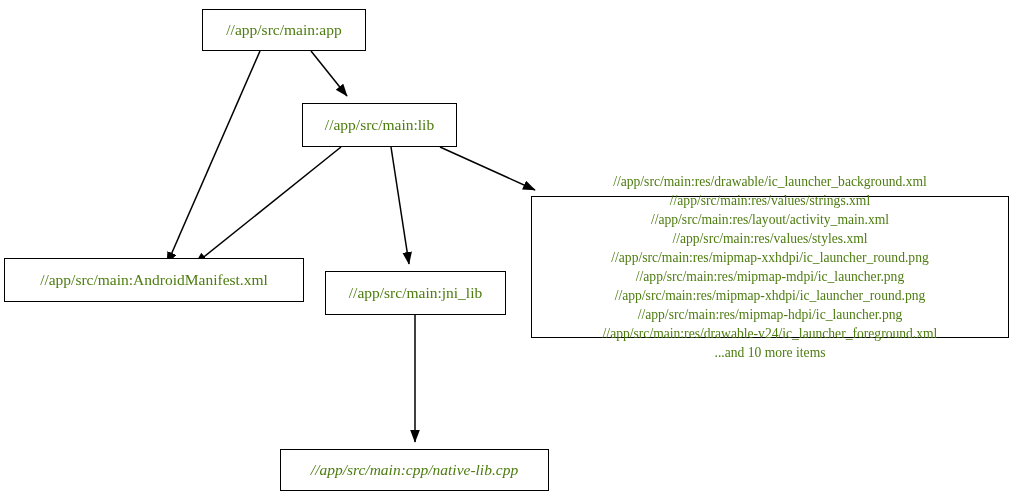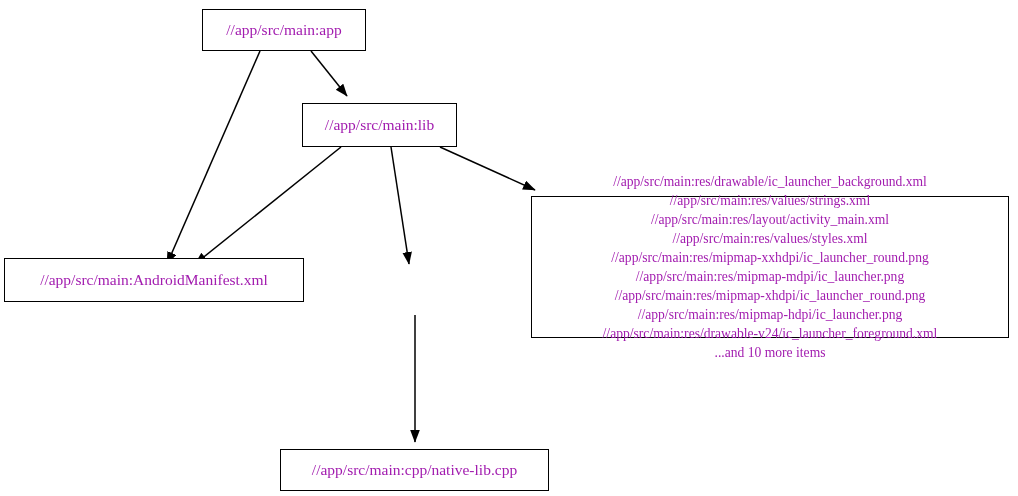--- a/index.html
+++ b/index.html
@@ -25,21 +25,21 @@
   }
   .node {
     position: absolute;
     box-sizing: border-box;
     border: 1px solid #000000;
     background: #ffffff;
     display: flex;
     align-items: center;
     justify-content: center;
     text-align: center;
-    color: #a21caf;
+    color: #4d7c0f;
     white-space: pre;
     line-height: 1.0;
   }
   .node-label {
     display: block;
     width: 100%;
     text-align: center;
   }
   #node-app {
     left: 202px; top: 9px; width: 164px; height: 42px;
@@ -62,20 +62,21 @@
     left: 531px; top: 196px; width: 478px; height: 142px;
     font-size: 13.6px;
     align-items: center;
   }
   #node-res .node-label {
     line-height: 1.40;
   }
   #node-cpp {
     left: 280px; top: 449px; width: 269px; height: 42px;
     font-size: 15.5px;
+    font-style: italic;
   }
 </style>
 </head>
 <body>
 
 <div id="canvas">
 
   <svg class="edge-layer" viewBox="0 0 1018 496" xmlns="http://www.w3.org/2000/svg">
     <defs>
       <marker id="arrowhead" markerWidth="9" markerHeight="9" refX="8" refY="3.2" orient="auto" markerUnits="strokeWidth">
@@ -101,20 +102,23 @@
   </div>
 
   <div class="node" id="node-lib">
     <span class="node-label">//app/src/main:lib</span>
   </div>
 
   <div class="node" id="node-manifest">
     <span class="node-label">//app/src/main:AndroidManifest.xml</span>
   </div>
 
+  <div class="node" id="node-jnilib">
+    <span class="node-label">//app/src/main:jni_lib</span>
+  </div>
 
   <div class="node" id="node-res">
     <span class="node-label">//app/src/main:res/drawable/ic_launcher_background.xml
 //app/src/main:res/values/strings.xml
 //app/src/main:res/layout/activity_main.xml
 //app/src/main:res/values/styles.xml
 //app/src/main:res/mipmap-xxhdpi/ic_launcher_round.png
 //app/src/main:res/mipmap-mdpi/ic_launcher.png
 //app/src/main:res/mipmap-xhdpi/ic_launcher_round.png
 //app/src/main:res/mipmap-hdpi/ic_launcher.png

